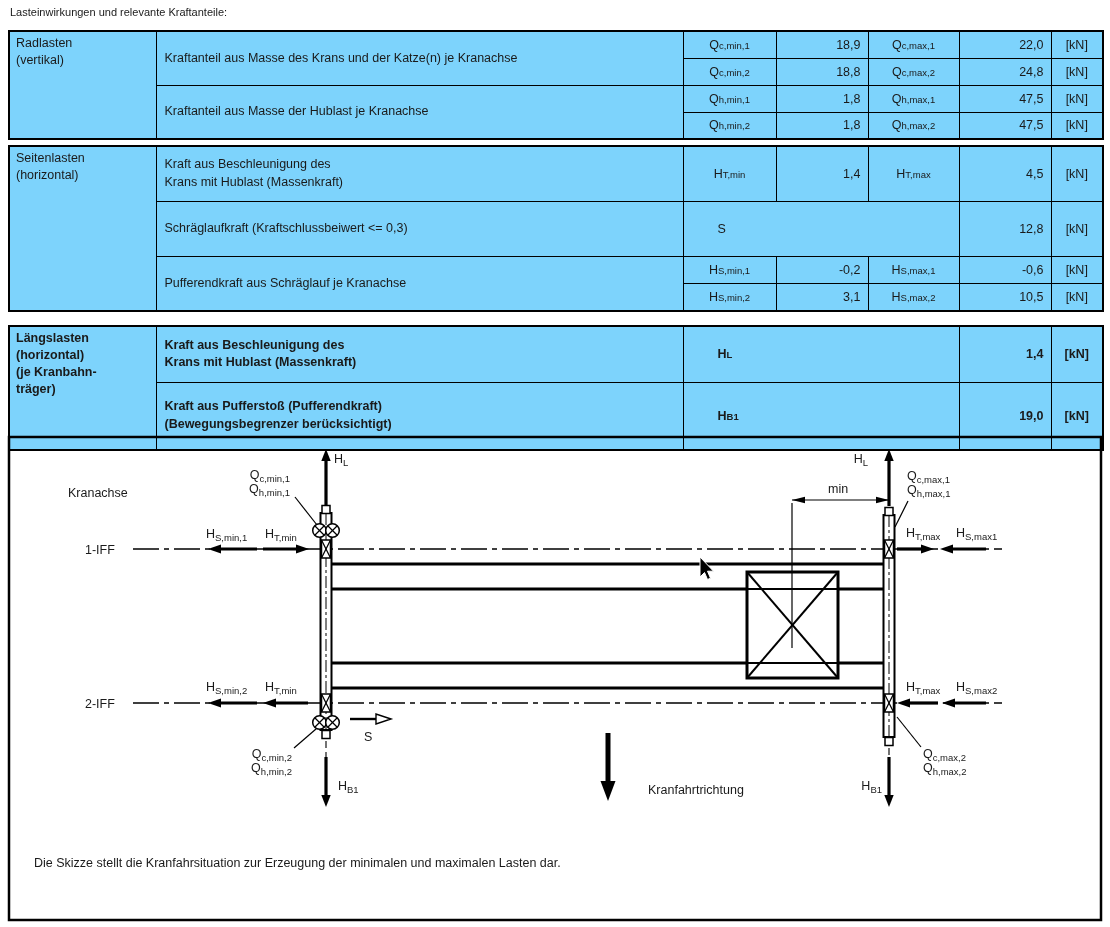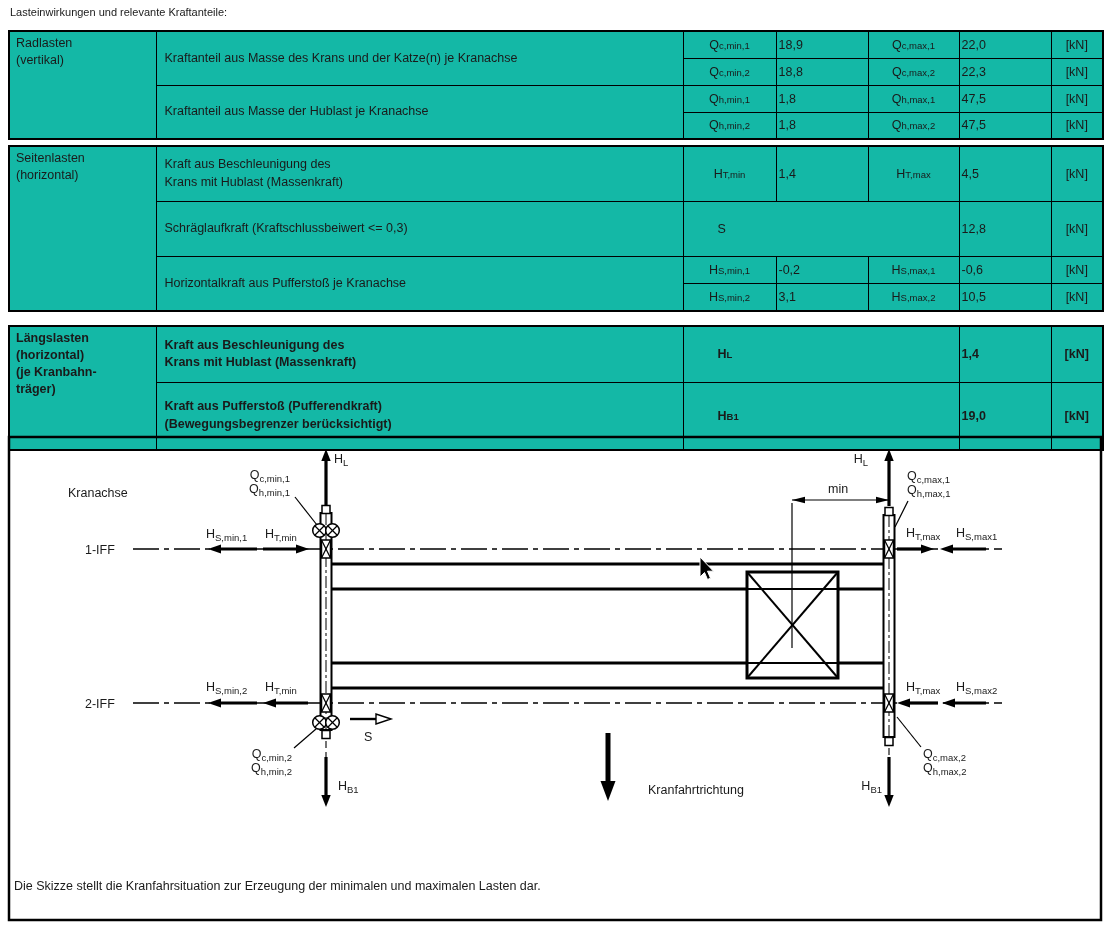--- a/index.html
+++ b/index.html
@@ -1,26 +1,26 @@
 <!DOCTYPE html>
 <html><head>
 <meta charset="utf-8">
 <style>
   html,body{margin:0;padding:0;background:#fff;}
   .page{position:relative;width:1110px;height:927px;background:#fff;overflow:hidden;
         font-family:"Liberation Sans",sans-serif;color:#1a1a1a;}
   .title{position:absolute;left:10px;top:6px;font-size:11px;}
   table.lt{position:absolute;left:8px;width:1094px;border-collapse:collapse;table-layout:fixed;
-           background:#14b8a6;border:2px solid #000;}
+           background:#7dd3fc;border:2px solid #000;}
   .lt td{border:1px solid #000;font-size:12.5px;padding:0 2px;overflow:hidden;color:#1a1a1a;}
   .lt td.cat{vertical-align:top;padding:3px 6px;white-space:pre-line;line-height:1.35;}
   .lt td.desc{padding:2px 8px;white-space:pre-line;line-height:1.4;}
   .lt td.sym{text-align:center;}
   .lt td.symw{text-align:left;padding-left:34px;}
-  .lt td.val{padding-right:7px;}
+  .lt td.val{text-align:right;padding-right:7px;}
   .lt td.unit{text-align:center;}
   .sub{font-size:9.5px;}
   svg.diagram{position:absolute;left:0;top:0;}
   svg text{font-size:12.5px;fill:#1a1a1a;font-family:"Liberation Sans",sans-serif;}
   .svgsub{font-size:9.5px;}
   .ta-e{text-anchor:end;}
   .cl{stroke:#000;stroke-width:1.3;stroke-dasharray:26 5 5 5;fill:none;}
   .cl2{stroke:#000;stroke-width:1;stroke-dasharray:12 3 3 3;fill:none;}
   .dsh{stroke:#000;stroke-width:1.1;stroke-dasharray:7 4;fill:none;}
   .g3{stroke:#000;stroke-width:3;fill:none;}
@@ -58,21 +58,21 @@
       <td class="sym"><span>Q</span><span class="sub">c,min,1</span></td>
       <td class="val">18,9</td>
       <td class="sym"><span>Q</span><span class="sub">c,max,1</span></td>
       <td class="val">22,0</td>
       <td class="unit">[kN]</td>
     </tr>
     <tr style="height:27px">
       <td class="sym"><span>Q</span><span class="sub">c,min,2</span></td>
       <td class="val">18,8</td>
       <td class="sym"><span>Q</span><span class="sub">c,max,2</span></td>
-      <td class="val">22,3</td>
+      <td class="val">24,8</td>
       <td class="unit">[kN]</td>
     </tr>
     <tr style="height:27px">
       <td class="desc" rowspan="2">Kraftanteil aus Masse der Hublast je Kranachse</td>
       <td class="sym"><span>Q</span><span class="sub">h,min,1</span></td>
       <td class="val">1,8</td>
       <td class="sym"><span>Q</span><span class="sub">h,max,1</span></td>
       <td class="val">47,5</td>
       <td class="unit">[kN]</td>
     </tr>
@@ -108,21 +108,21 @@
       <td class="val">4,5</td>
       <td class="unit">[kN]</td>
     </tr>
     <tr style="height:55px">
       <td class="desc">Schräglaufkraft (Kraftschlussbeiwert &lt;= 0,3)</td>
       <td class="symw" colspan="3"><span>S</span><span class="sub"></span></td>
       <td class="val">12,8</td>
       <td class="unit">[kN]</td>
     </tr>
     <tr style="height:27px">
-      <td class="desc" rowspan="2">Horizontalkraft aus Pufferstoß je Kranachse</td>
+      <td class="desc" rowspan="2">Pufferendkraft aus Schräglauf je Kranachse</td>
       <td class="sym"><span>H</span><span class="sub">S,min,1</span></td>
       <td class="val">-0,2</td>
       <td class="sym"><span>H</span><span class="sub">S,max,1</span></td>
       <td class="val">-0,6</td>
       <td class="unit">[kN]</td>
     </tr>
     <tr style="height:28px">
       <td class="sym"><span>H</span><span class="sub">S,min,2</span></td>
       <td class="val">3,1</td>
       <td class="sym"><span>H</span><span class="sub">S,max,2</span></td>
@@ -341,15 +341,15 @@
     <text x="906" y="691"><tspan>H</tspan><tspan class="svgsub" dy="2.5">T,max</tspan></text>
     <text x="956" y="691"><tspan>H</tspan><tspan class="svgsub" dy="2.5">S,max2</tspan></text>
     <text x="334" y="463"><tspan>H</tspan><tspan class="svgsub" dy="2.5">L</tspan></text>
     <text class="ta-e" x="868" y="463"><tspan>H</tspan><tspan class="svgsub" dy="2.5">L</tspan></text>
     <text x="338" y="790"><tspan>H</tspan><tspan class="svgsub" dy="2.5">B1</tspan></text>
     <text class="ta-e" x="882" y="790"><tspan>H</tspan><tspan class="svgsub" dy="2.5">B1</tspan></text>
 
     <polygon points="700,557 700,577 704.5,572.5 707.5,579.5 710.5,578.2 707.5,571.2 713.5,571.2" fill="#000" stroke="#fff" stroke-width="1"></polygon>
   </svg>
 
-  <div class="notes" style="top:879px;">Die Skizze stellt die Kranfahrsituation zur Erzeugung der minimalen und maximalen Lasten dar.</div>
+  <div class="notes" style="top:856px;margin-left:20px;">Die Skizze stellt die Kranfahrsituation zur Erzeugung der minimalen und maximalen Lasten dar.</div>
 
 </div>
 
 </body></html>

